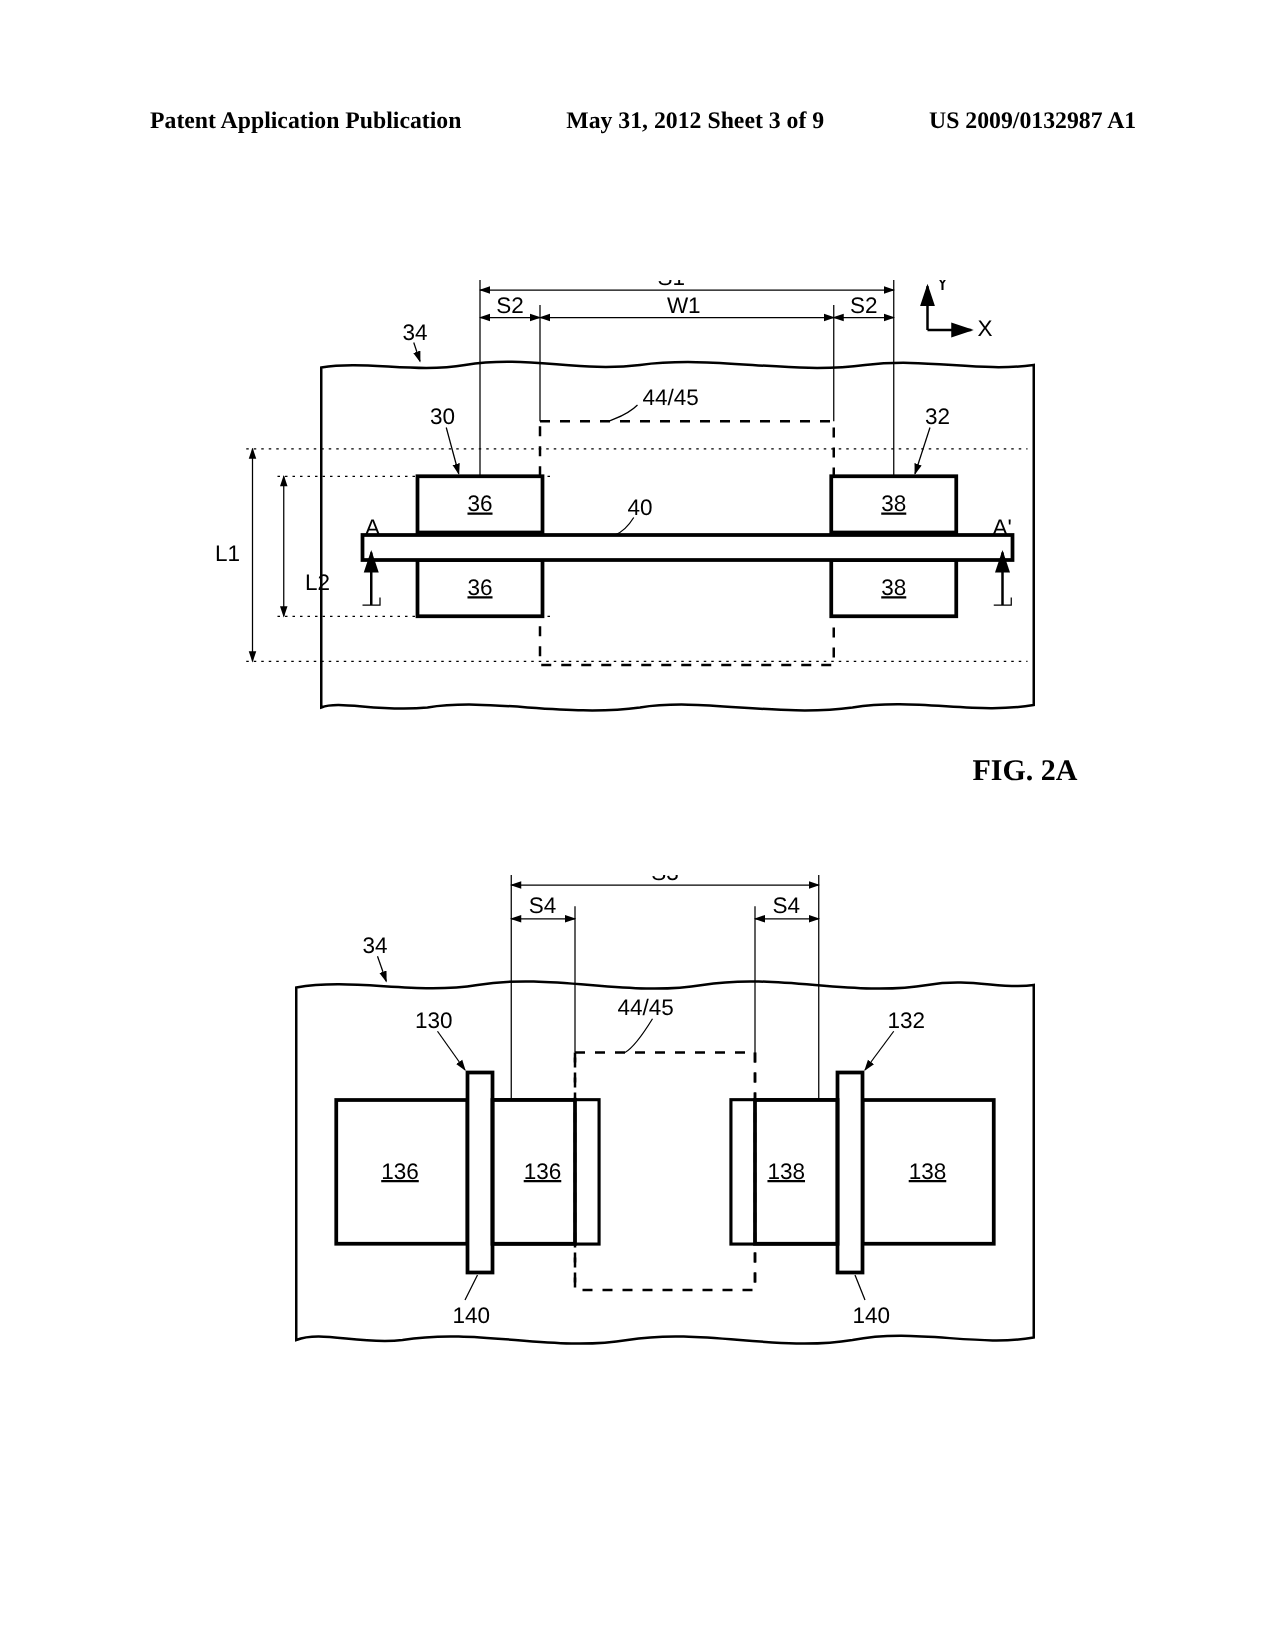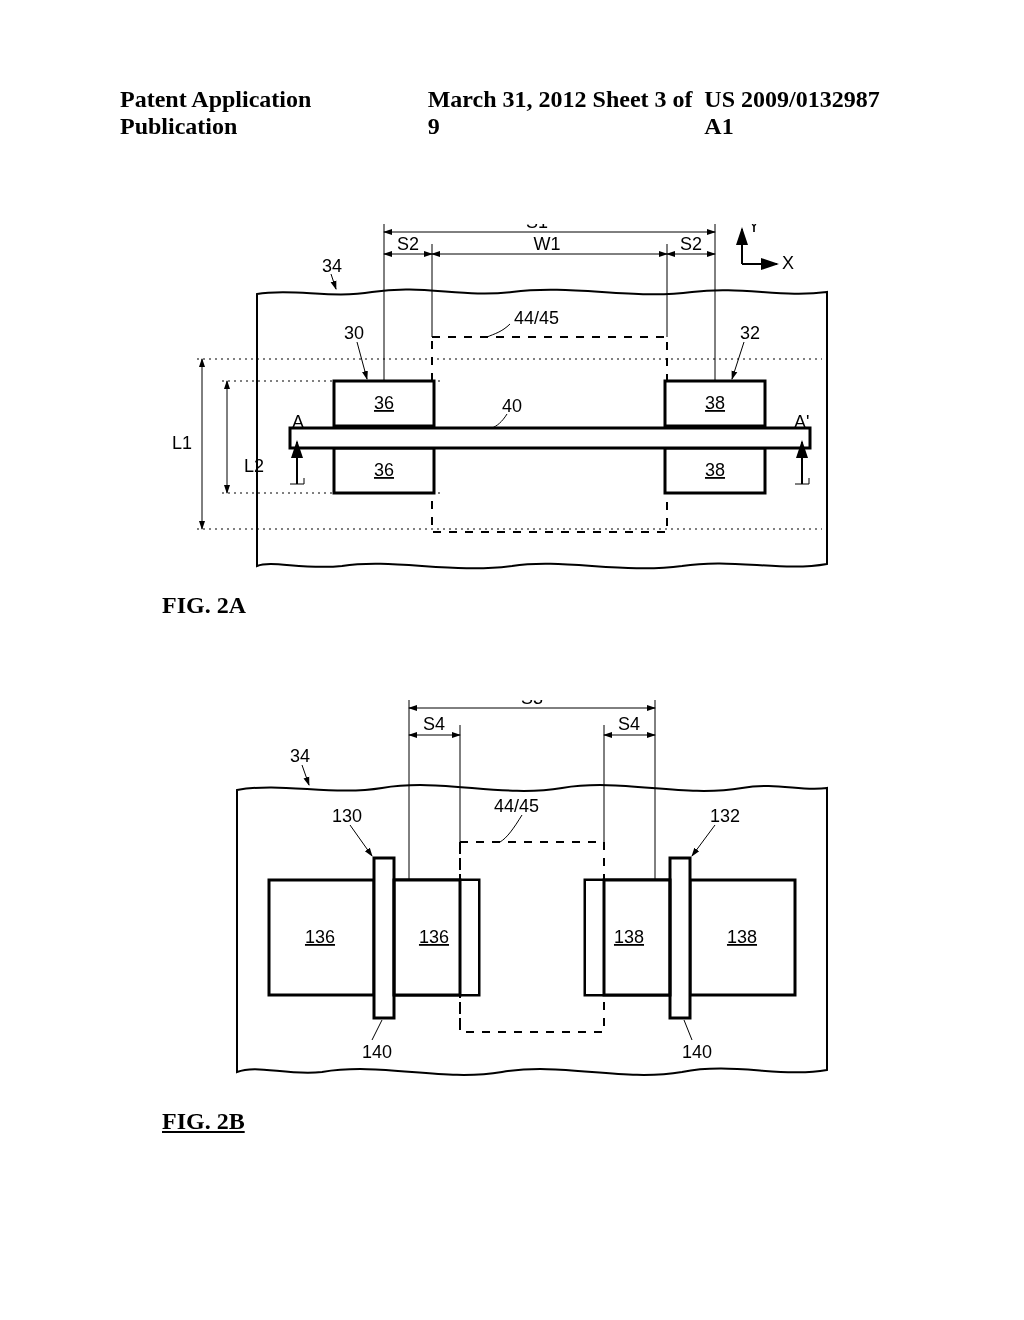--- a/index.html
+++ b/index.html
@@ -11,56 +11,56 @@
     position: relative;
   }
   .page-header {
     position: absolute;
     top: 86px;
     left: 0;
     width: 1024px;
     padding: 0 115px 0 120px;
     display: flex;
     justify-content: space-between;
-    font-size: 24px;
+    font-size: 19px;
     font-weight: bold;
   }
 
   .fig-wrap {
     position: absolute;
     left: 50%;
     transform: translateX(-50%);
   }
   #figA-wrap { top: 224px; width: 700px; height: 390px; }
   #figB-wrap { top: 700px; width: 700px; height: 430px; text-decoration: underline; }
 
   .caption {
-    text-align: left;
+    text-align: right;
     font-size: 24px;
     font-weight: bold;
-    margin-top: 4px;
+    margin-top: 15px;
   }
   .underlined { text-decoration: underline; }
 
   svg text {
     font-family: Arial, sans-serif;
     font-size: 18px;
   }
   svg .dash { stroke-dasharray: 8 8; }
   svg .dot { stroke-dasharray: 2 4; }
   svg .thin { stroke-width: 1; }
   svg .thick { stroke-width: 3; }
   svg .mid { stroke-width: 2; }
 </style>
 </head>
 <body>
 
 <div class="page-header">
   <span>Patent Application Publication</span>
-  <span>March 31, 2012  Sheet 3 of 9</span>
+  <span>May 31, 2012  Sheet 3 of 9</span>
   <span>US 2009/0132987 A1</span>
 </div>
 
 <div id="figA-wrap" class="fig-wrap">
 <svg viewBox="0 0 700 360" width="700" height="360">
   <defs>
     <marker id="arrA" markerWidth="10" markerHeight="10" refX="8" refY="5" orient="auto">
       <path d="M0,2 L9,5 L0,8 Z" fill="#000"></path>
     </marker>
     <marker id="arrAstart" markerWidth="10" markerHeight="10" refX="1" refY="5" orient="auto">
@@ -206,14 +206,13 @@
 
   <path d="M140,65 L147,85" stroke="#000" class="thin" marker-end="url(#arrB)"></path>
   <text x="128" y="62">34</text>
 
   <path d="M188,125 L210,156" stroke="#000" class="thin" marker-end="url(#arrB)"></path>
   <text x="170" y="122">130</text>
 
   <path d="M553,125 L530,156" stroke="#000" class="thin" marker-end="url(#arrB)"></path>
   <text x="548" y="122">132</text>
 </svg>
-<div class="caption">FIG. 2B</div>
 </div>
 
 </body></html>

